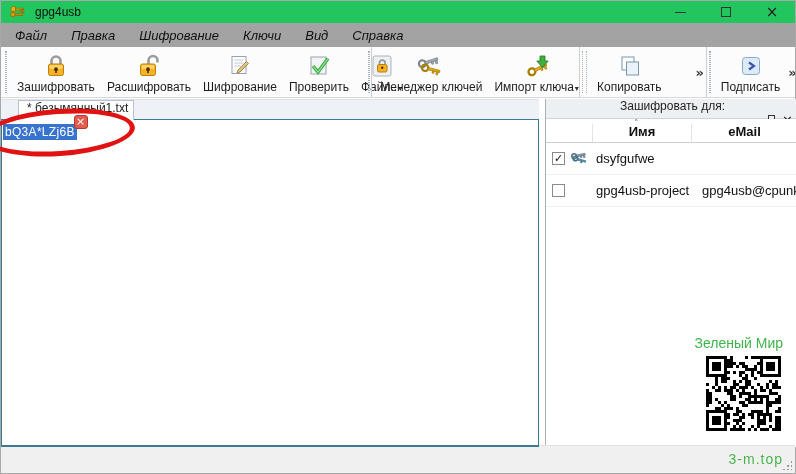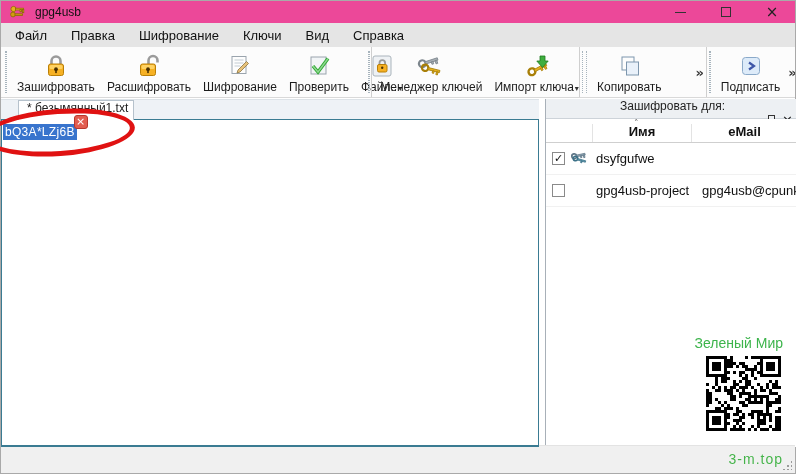--- a/index.html
+++ b/index.html
@@ -1,31 +1,31 @@
 <!DOCTYPE html>
 <html><head>
 <meta charset="utf-8">
 <style>
   * { margin:0; padding:0; box-sizing:border-box; }
   html,body { width:796px; height:474px; }
   body { font-family:"Liberation Sans","DejaVu Sans",sans-serif; background:#fff; overflow:hidden; }
   .window { position:relative; width:796px; height:474px; background:#fff; border:1px solid #a9a9a9; }
 
   
-  .titlebar { position:absolute; top:0; left:0; right:0; height:22px; background:#ec4899; display:flex; align-items:center; }
+  .titlebar { position:absolute; top:0; left:0; right:0; height:22px; background:#22c55e; display:flex; align-items:center; }
   .titlebar .appicon { margin-left:8px; width:16px; height:16px; }
   .titlebar .title { margin-left:10px; font-size:12px; color:#111; }
   .wincontrols { margin-left:auto; display:flex; align-items:center; height:100%; }
   .winbtn { width:46px; height:22px; display:flex; align-items:center; justify-content:center; color:#222; }
   .glyph-min { width:11px; border-top:1px solid #333; }
   .glyph-max { width:10px; height:10px; border:1px solid #333; }
   .glyph-close { font-size:15px; line-height:1; font-family:"DejaVu Sans",sans-serif; }
 
   
-  .menubar { position:absolute; top:22px; left:0; right:0; height:24px; background:#e5e5e5; display:flex; align-items:center; padding-left:2px; }
+  .menubar { position:absolute; top:22px; left:0; right:0; height:24px; background:#a3a3a3; display:flex; align-items:center; padding-left:2px;font-style:italic; }
   .menu-item { font-size:13px; color:#111; padding:3px 12px; }
 
   
   .toolbar { position:absolute; top:46px; left:0; right:0; height:51px; background:#fcfcfc; border-bottom:1px solid #d9d9d9; display:flex; }
   .tgroup { display:flex; align-items:center; height:100%; position:relative; }
   .tgroup + .tgroup { border-left:1px solid #cfcfcf; }
   .handle { width:5px; height:42px; border-left:1px dotted #a7b4bd; border-right:1px dotted #a7b4bd; margin:0 4px 0 2px; }
   .tbtn { display:flex; flex-direction:column; align-items:center; justify-content:flex-end; height:46px; padding:1px 5px; margin:0 1px; }
   .tbtn .ticon { height:29px; display:flex; align-items:center; justify-content:center; }
   .tbtn .tlabel { font-size:12px; color:#1c1c1c; white-space:nowrap; line-height:14px; }

